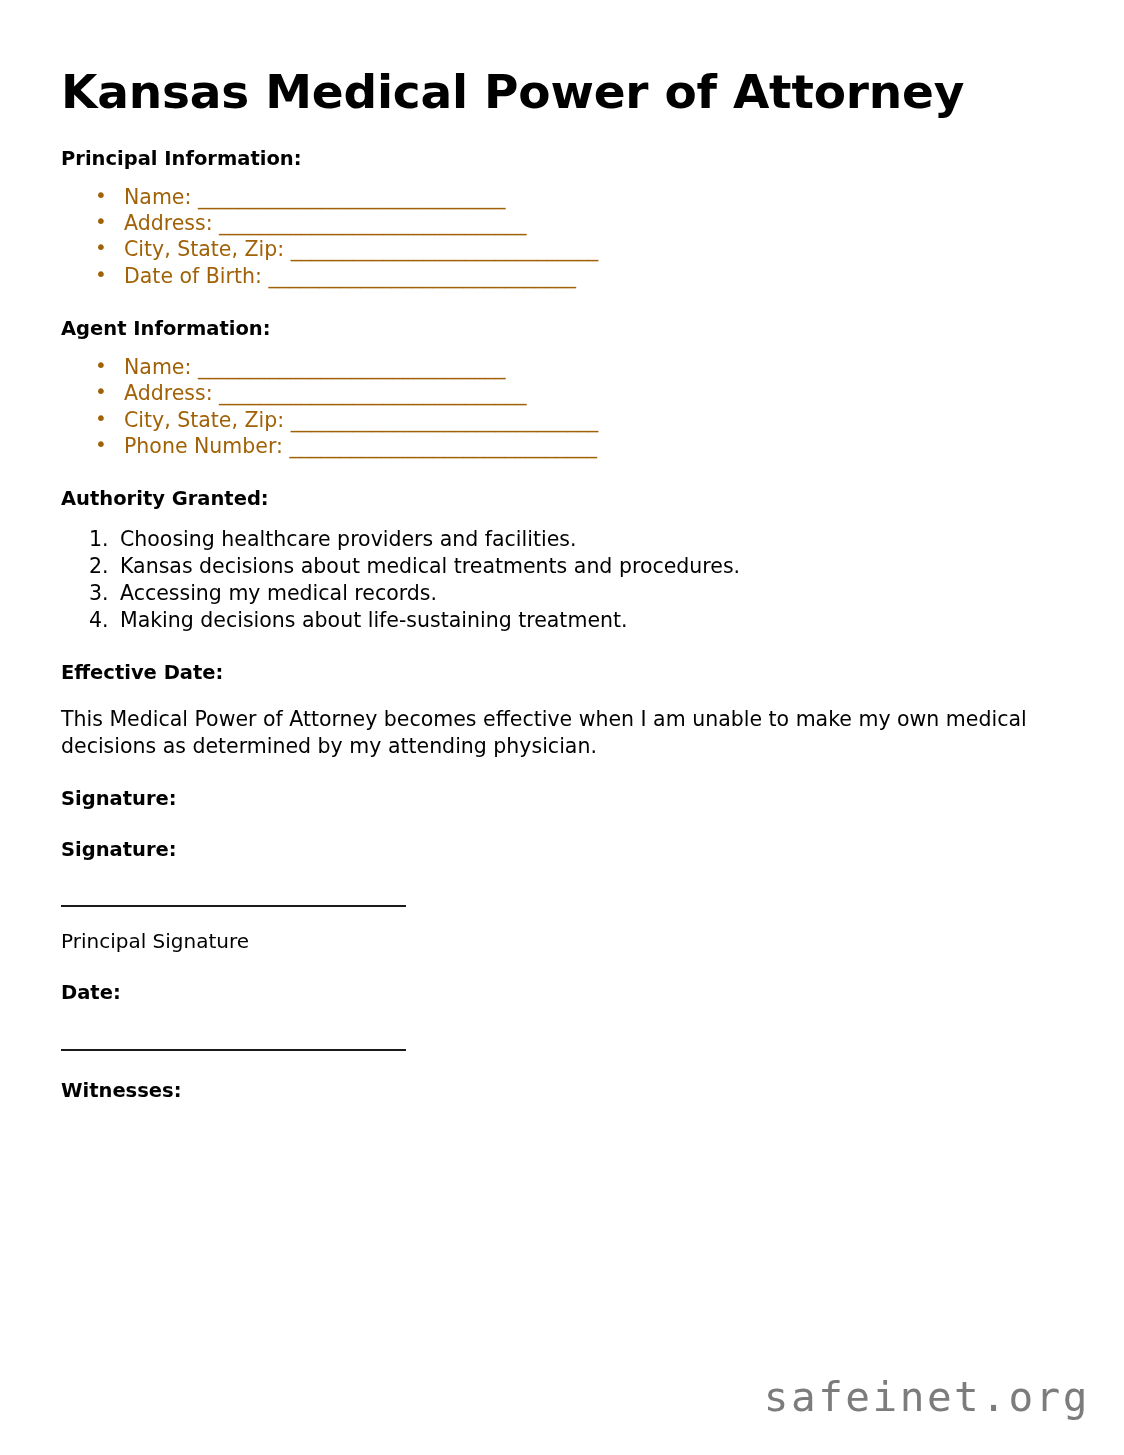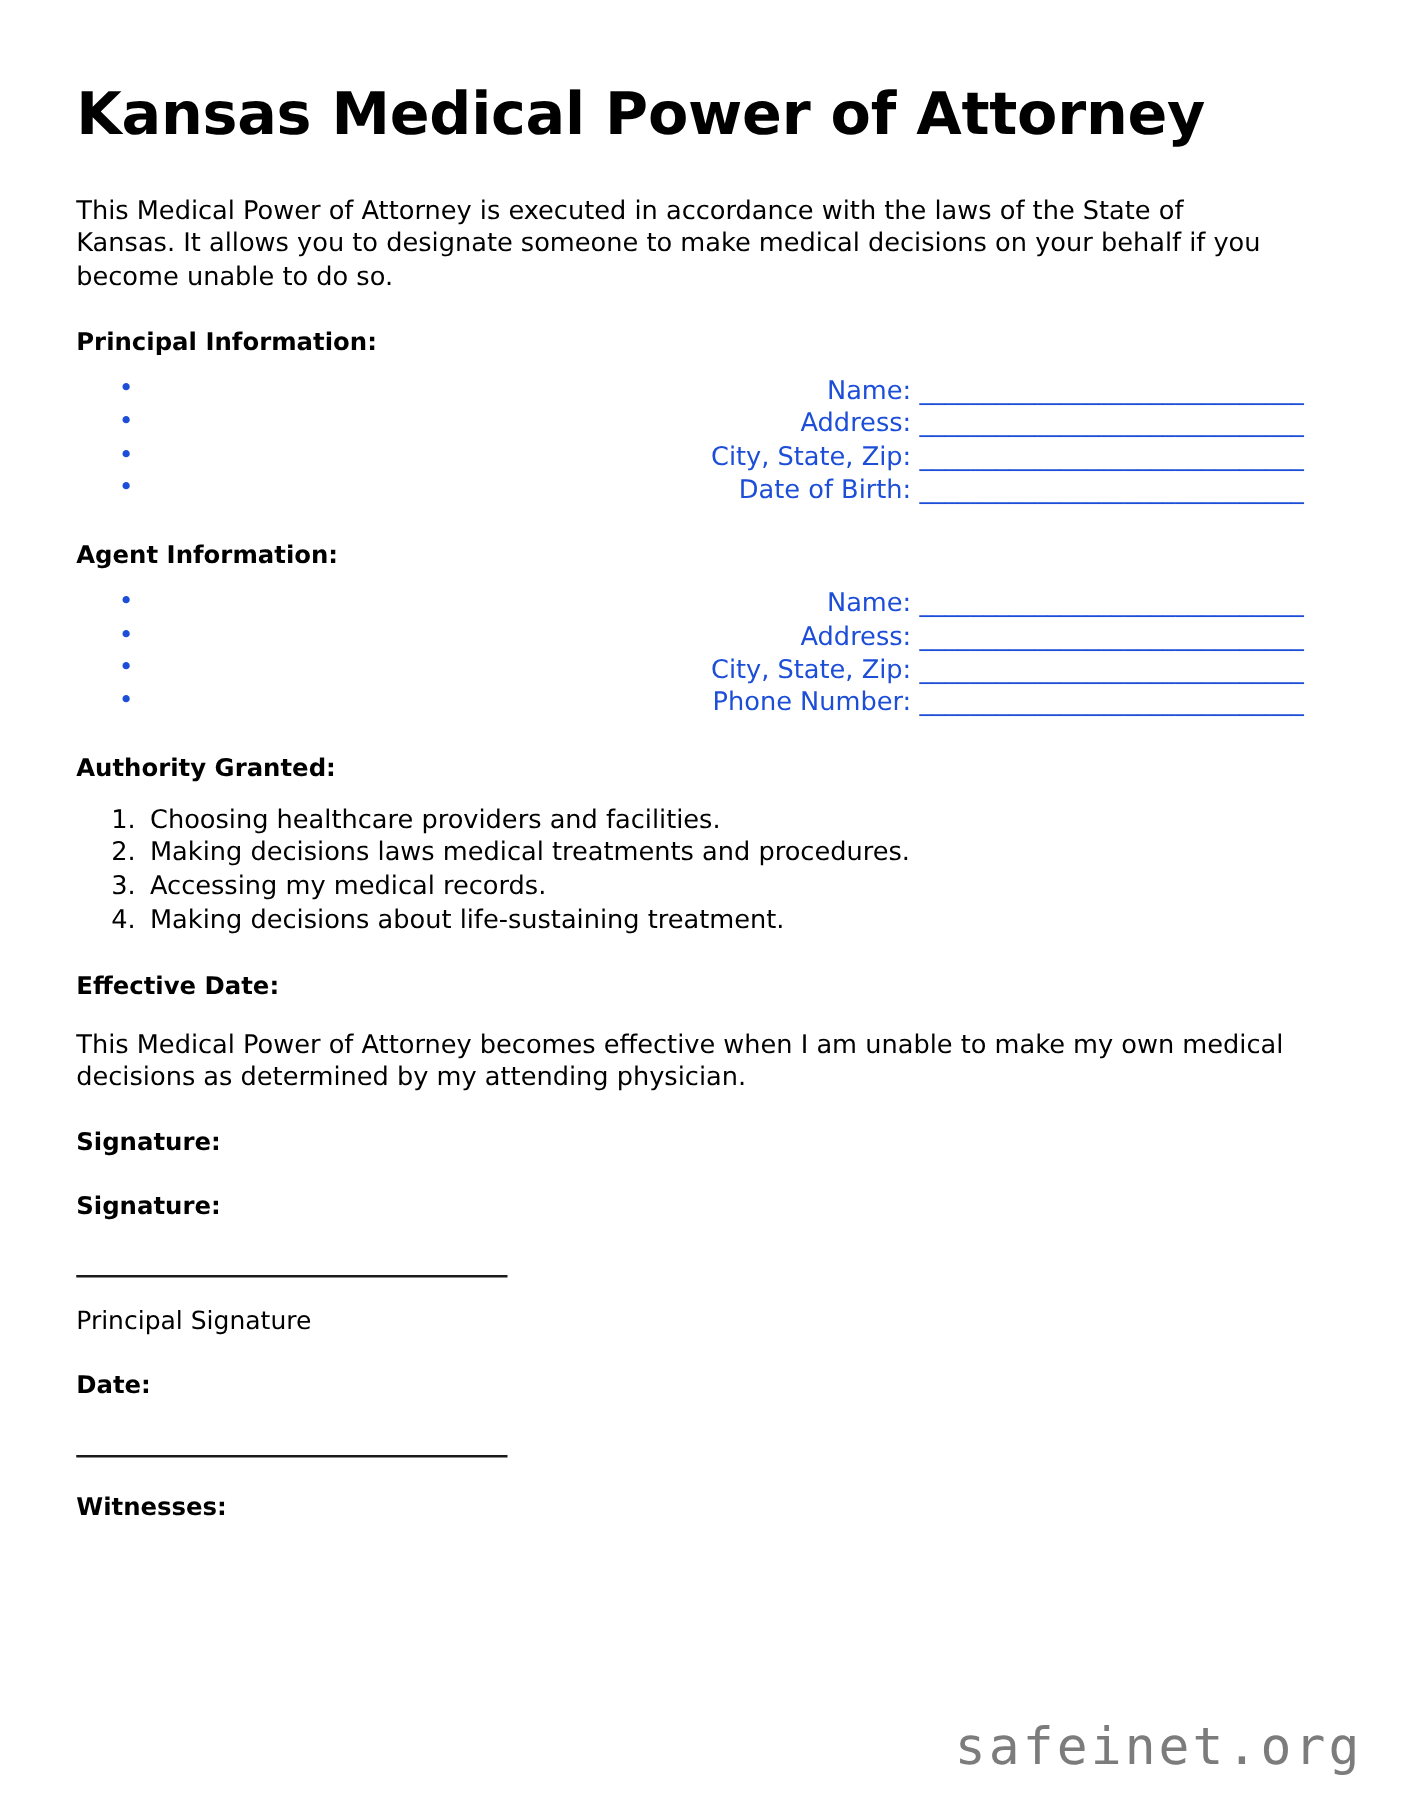--- a/index.html
+++ b/index.html
@@ -59,22 +59,21 @@
     margin: 0;
     padding: 14px 0 0 34px;
     list-style: none;
   }
   ul.field-list li {
     position: relative;
     font-size: 20.5px;
     line-height: 1.285;
     white-space: nowrap;
     padding-left: 29px;
-    color: #1d4ed8;
-    text-align: right;
+    color: #a16207;
   }
   ul.field-list li::before {
     content: "\2022";
     position: absolute;
     left: 0;
     top: -1px;
     font-size: 20px;
     line-height: inherit;
   }
   ol.auth-list {
@@ -128,21 +127,20 @@
   .underscores { letter-spacing: 0; }
 </style>
 </head>
 <body>
 
 <div class="page">
   <div class="content">
 
     <h1 class="doc-title">Kansas Medical Power of Attorney</h1>
 
-    <p class="intro">This Medical Power of Attorney is executed in accordance with the laws of the State of Kansas. It allows you to designate someone to make medical decisions on your behalf if you become unable to do so.</p>
 
     <h2 class="section-head">Principal Information:</h2>
 
     <ul class="field-list">
       <li><span>Name:</span> <span class="underscores">______________________________</span></li>
       <li><span>Address:</span> <span class="underscores">______________________________</span></li>
       <li><span>City, State, Zip:</span> <span class="underscores">______________________________</span></li>
       <li><span>Date of Birth:</span> <span class="underscores">______________________________</span></li>
     </ul>
 
@@ -153,21 +151,21 @@
       <li><span>Address:</span> <span class="underscores">______________________________</span></li>
       <li><span>City, State, Zip:</span> <span class="underscores">______________________________</span></li>
       <li><span>Phone Number:</span> <span class="underscores">______________________________</span></li>
     </ul>
 
     <h2 class="section-head">Authority Granted:</h2>
 
 
     <ol class="auth-list">
       <li>Choosing healthcare providers and facilities.</li>
-      <li>Making decisions laws medical treatments and procedures.</li>
+      <li>Kansas decisions about medical treatments and procedures.</li>
       <li>Accessing my medical records.</li>
       <li>Making decisions about life-sustaining treatment.</li>
     </ol>
 
     <h2 class="section-head">Effective Date:</h2>
 
     <p class="para">This Medical Power of Attorney becomes effective when I am unable to make my own medical decisions as determined by my attending physician.</p>
 
     <h2 class="section-head">Signature:</h2>
 

